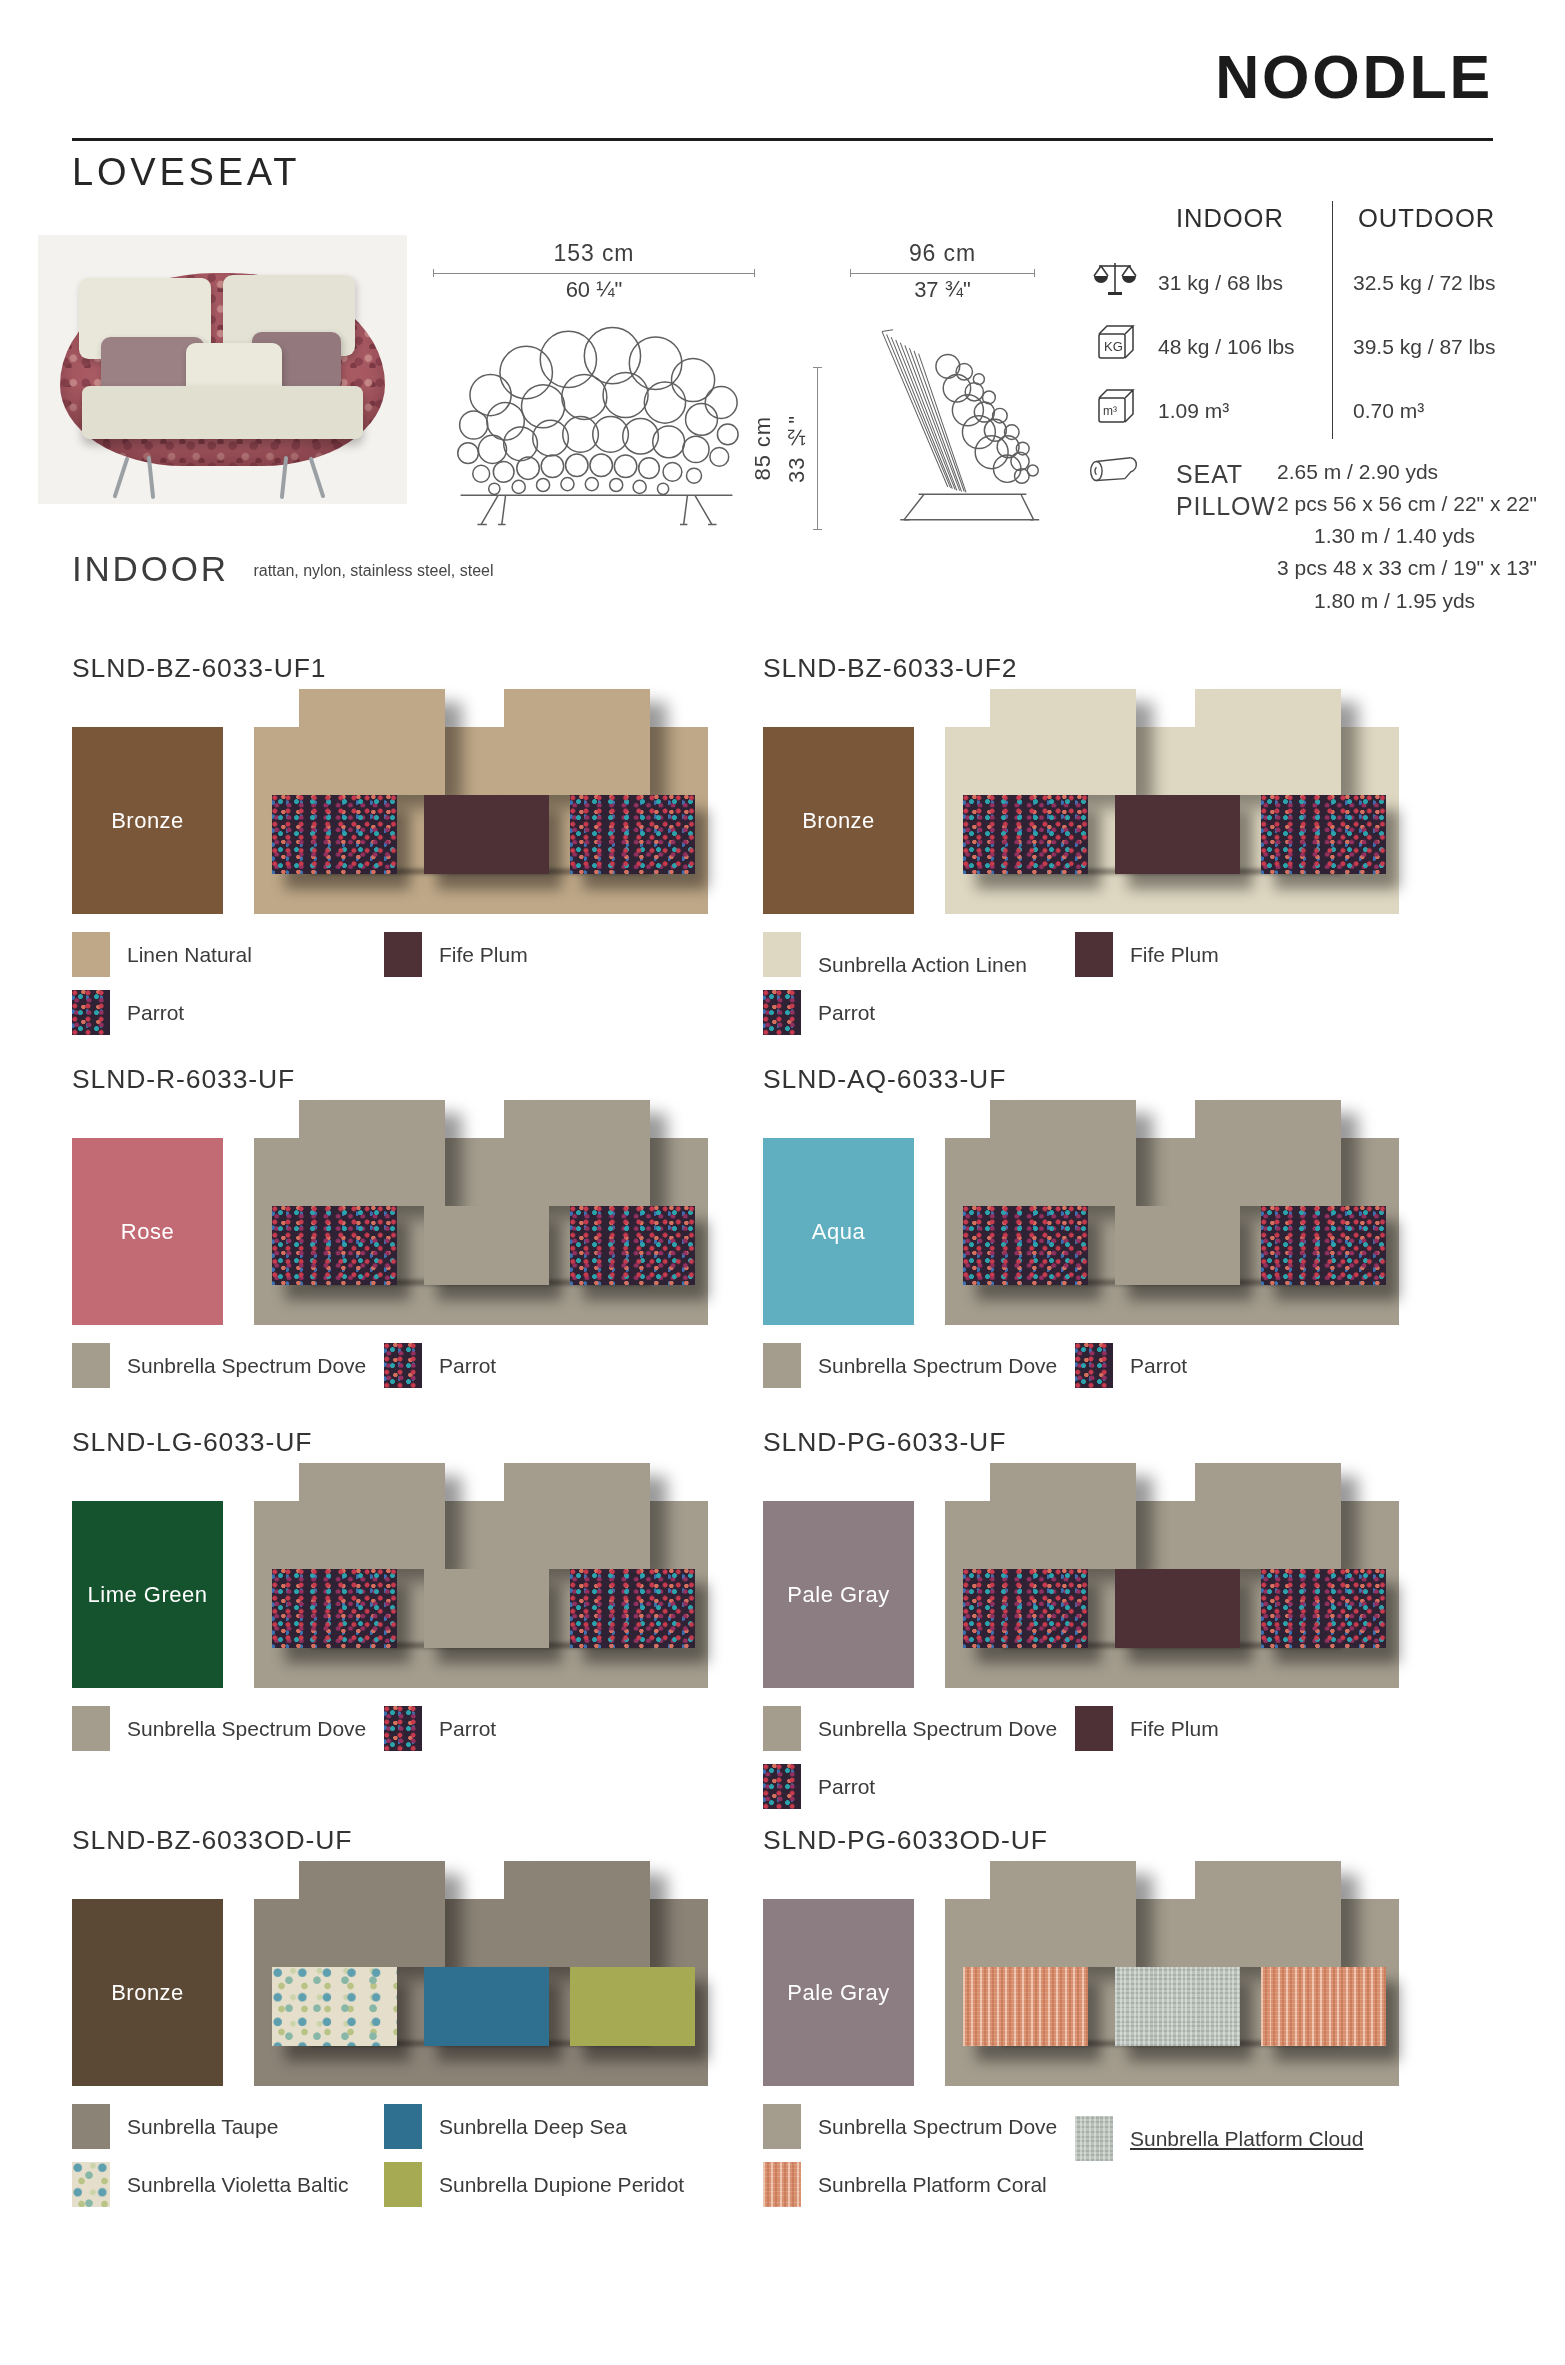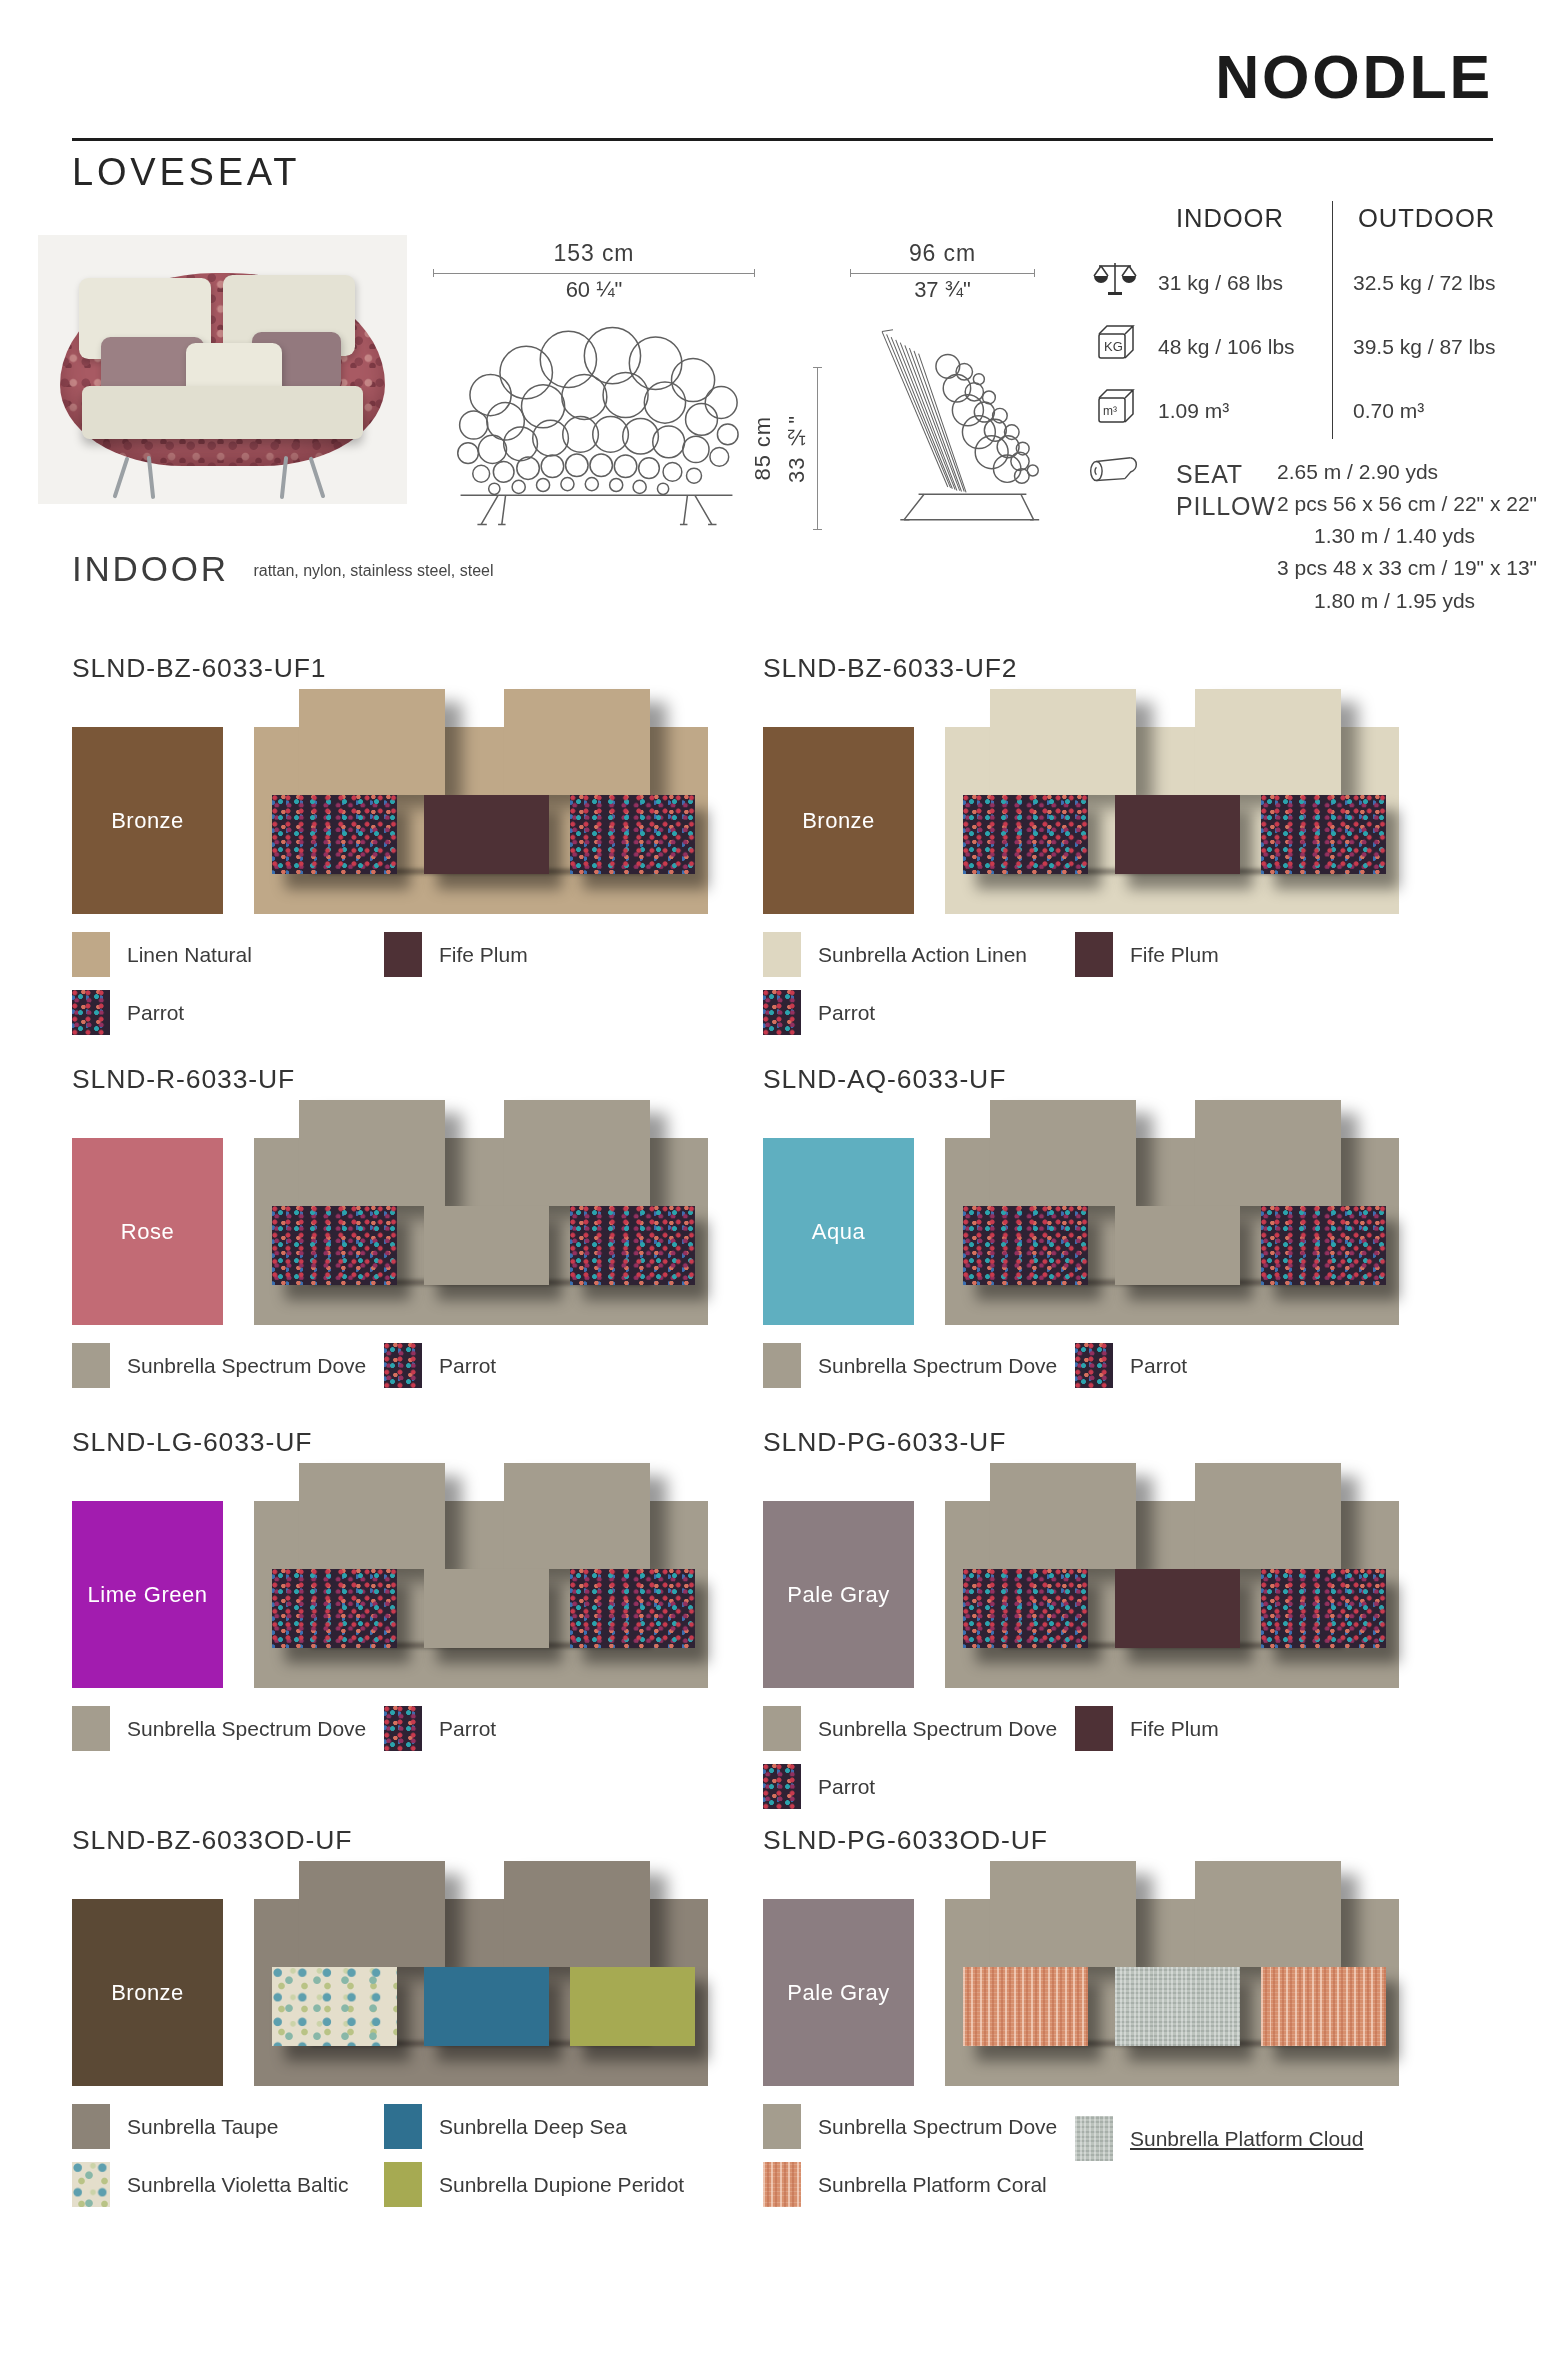--- a/index.html
+++ b/index.html
@@ -78,21 +78,21 @@
            box-shadow:13.2px 15px 13.2px rgba(0,0,0,.42);}
   .cu-l{left:18px;} .cu-c{left:170px;} .cu-r{left:316px;}
   .v-legend{position:absolute;top:279px;left:0;width:662px;}
   .leg-item{position:absolute;display:flex;align-items:center;gap:17px;}
   .leg-sw{width:38px;height:45px;flex:0 0 38px;}
   .leg-label{font-size:21px;color:#3b3b3b;white-space:nowrap;}
 
   
   .c-bronze{background:#7a5738;} .c-bronze-dark{background:#5b4935;}
   .c-rose{background:#c26b75;} .c-aqua{background:#5fafc0;}
-  .c-lime{background:#a21caf;} .c-palegray{background:#8b7d81;}
+  .c-lime{background:#14532d;} .c-palegray{background:#8b7d81;}
   .f-linen{background:#bfa888;}
   .f-action{background:#ded7c1;}
   .f-dove{background:#a49d8e;}
   .f-taupe{background:#8c8377;}
   .f-plum{background:#4e3136;}
   .f-deepsea{background:#2f7090;}
   .f-peridot{background:#a6aa52;}
   .f-cloud{background:#bcc3bd;background-image:
       repeating-linear-gradient(90deg, rgba(255,255,255,.35) 0 1.9px, transparent 1.9px 4.7px),
       repeating-linear-gradient(0deg, rgba(120,130,125,.3) 0 1.9px, transparent 1.9px 4.7px);}
@@ -354,21 +354,21 @@
     </div>
     <div class="v-collage f-action">
       <div class="backrest br-l f-action"></div>
       <div class="backrest br-r f-action"></div>
       <div class="seat-line"></div>
       <div class="cushion cu-l f-parrot"></div>
       <div class="cushion cu-c f-plum"></div>
       <div class="cushion cu-r f-parrot"></div>
     </div>
     <div class="v-legend">
-      <div class="leg-item" style="top:0;left:0;">
+      <div class="leg-item" style="top:0;left:0;align-items:flex-end;">
         <span class="leg-sw f-action"></span>
         <span class="leg-label">Sunbrella Action Linen</span>
       </div>
       <div class="leg-item" style="top:0;left:312px;">
         <span class="leg-sw f-plum"></span>
         <span class="leg-label">Fife Plum</span>
       </div>
       <div class="leg-item" style="top:58px;left:0;">
         <span class="leg-sw f-parrot"></span>
         <span class="leg-label">Parrot</span>

